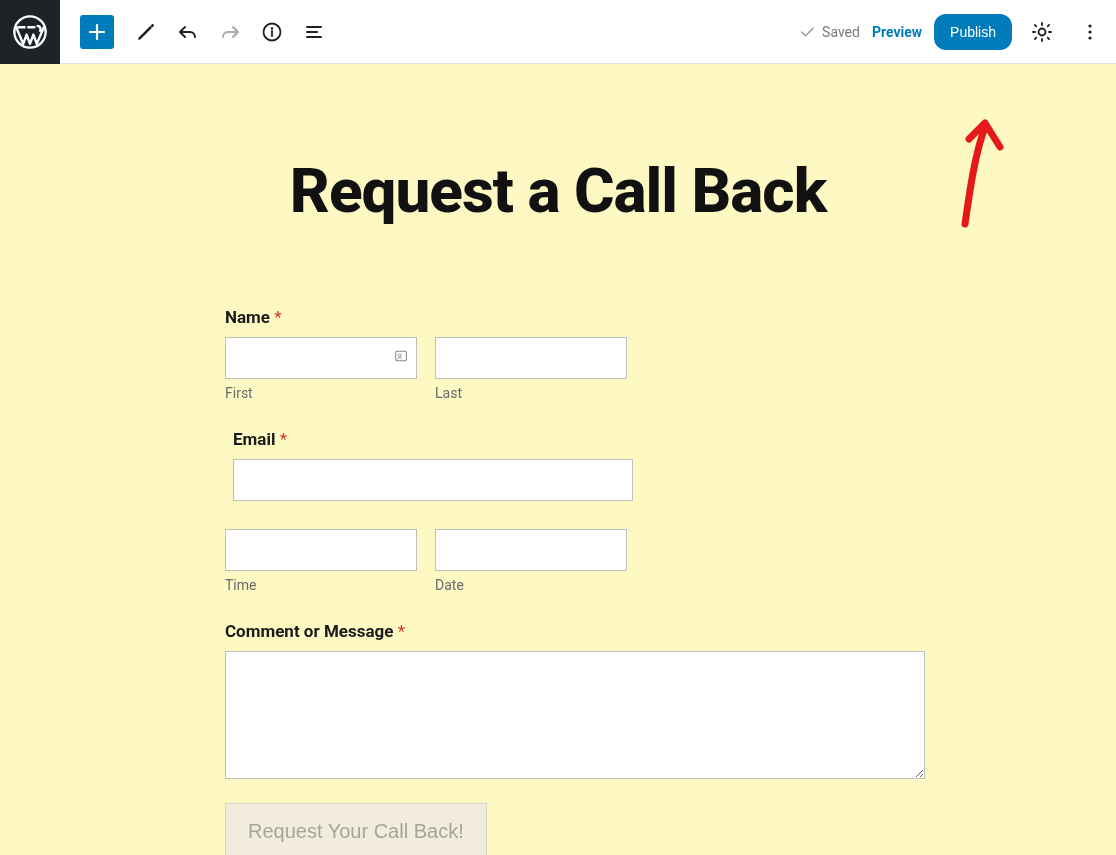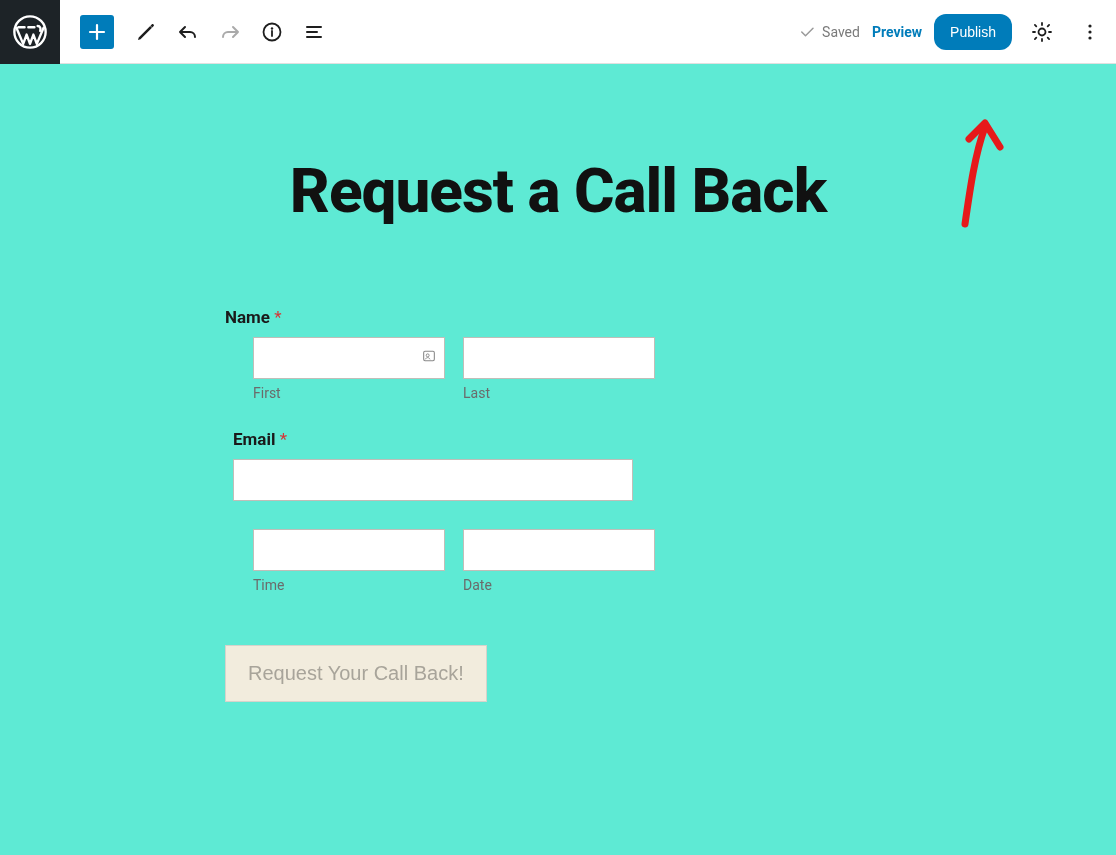--- a/index.html
+++ b/index.html
@@ -79,21 +79,21 @@
   .publish-btn {
     background: #007cba;
     color: #fff;
     font-size: 14px;
     padding: 10px 16px;
     border: none;
     border-radius: 12px;
     cursor: pointer;
   }
   .canvas {
-    background: #5eead4;
+    background: #fef9c3;
     height: calc(855px - 64px);
     padding-top: 90px;
     position: relative;
   }
   .page-title {
     text-align: center;
     font-size: 62px;
     font-weight: 800;
     letter-spacing: -1px;
     color: #111;
@@ -104,21 +104,21 @@
     margin-left: 225px;
   }
   .field-label {
     font-size: 17px;
     font-weight: 700;
     color: #1a1a1a;
     margin-bottom: 10px;
     display: block;
   }
   .req { color: #d63638; font-weight: 400; }
-  .row { display: flex; gap: 18px; margin-bottom: 28px; margin-left: 28px; }
+  .row { display: flex; gap: 18px; margin-bottom: 28px; }
   .col { display: flex; flex-direction: column; }
   .text-input {
     height: 42px;
     border: 1px solid #c0beb8;
     background: #fff;
     padding: 0 10px;
     font-size: 15px;
   }
   .sub-label {
     font-size: 14px;
@@ -281,20 +281,27 @@
         <input class="text-input" style="width: 192px;">
         <span class="sub-label">Time</span>
       </div>
       <div class="col" style="width:192px">
         <input class="text-input" style="width: 192px;">
         <span class="sub-label">Date</span>
       </div>
     </div>
 
     
+    <div class="comment-group">
+      <label class="field-label">
+        <span>Comment or Message</span>
+        <span class="req">*</span>
+      </label>
+      <textarea class="comment-box" style=""></textarea>
+    </div>
 
     
     <button class="submit-btn">Request Your Call Back!</button>
   </div>
 
   <svg class="annotation-arrow" width="80" height="110" viewBox="0 0 80 110">
     <path d="M20 105 C 25 70, 30 35, 40 8" stroke="#e6191a" stroke-width="7" fill="none" stroke-linecap="round"></path>
     <path d="M24 20 L40 4 L55 28" stroke="#e6191a" stroke-width="7" fill="none" stroke-linecap="round" stroke-linejoin="round"></path>
   </svg>
 </div>

